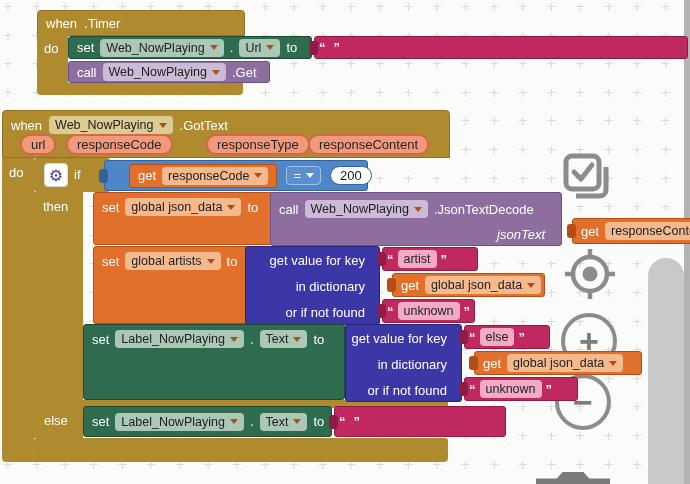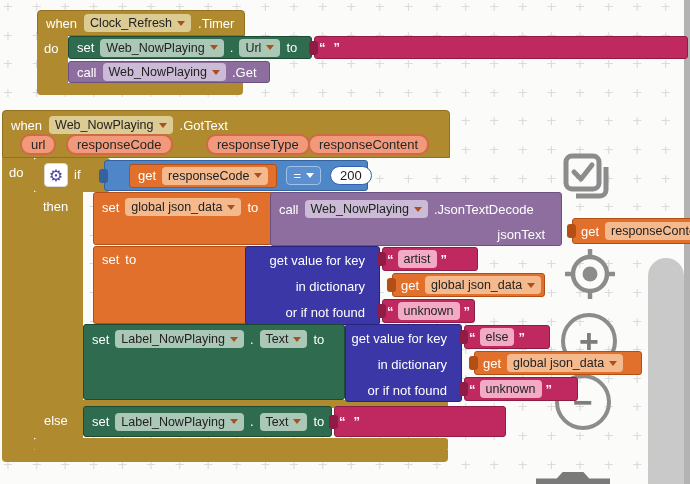--- a/index.html
+++ b/index.html
@@ -499,24 +499,20 @@
     <span>+</span>
   </div>
   <div class="iconbtn" style="left:555px;top:374px;">
     <span>−</span>
   </div>
   <div class="trashlid" style="left:536px;top:472px;width:74px;height:12px;"></div>
 
   <div class="blk gold" style="left:37px;top:10px;width:208px;height:26px;border-radius:4px 4px 0 0;">
     <div class="row" style="gap:7px;">
       <span class="lbl">when</span>
-      <span class="pill p-khaki">
-        <span>Clock_Refresh</span>
-        <span class="dd"></span>
-      </span>
       <span class="lbl">.Timer</span>
     </div>
   </div>
   <div class="blk goldflat" style="left:37px;top:34px;width:31px;height:50px;border-radius:0;"></div>
   <span class="abslbl" style="left:44px;top:41px;">do</span>
   <div class="blk goldflat" style="left:37px;top:83px;width:206px;height:12px;border-radius:0 0 4px 4px;"></div>
 
   <div class="blk green" style="left:68px;top:36px;width:244px;height:23px;">
     <div class="row">
       <span class="lbl">set</span>
@@ -610,38 +606,42 @@
   </div>
   <div class="blk purple" style="left:270px;top:192px;width:292px;height:54px;display:block;">
     <div class="row" style="height:26px;padding-top:3px;">
       <span class="lbl">call</span>
       <span class="pill p-lav">
         <span>Web_NowPlaying</span>
         <span class="dd"></span>
       </span>
       <span class="lbl">.JsonTextDecode</span>
     </div>
-    <div class="dictrow" style="height:24px;padding-right:16px;">
+    <div class="dictrow" style="height:24px;padding-right:16px;font-style:italic;">
       <span>jsonText</span>
     </div>
   </div>
   <div class="blk orange" style="left:562px;top:218px;width:200px;height:26px;">
     <span class="tab t-org"></span>
     <div class="row">
       <span class="lbl">get</span>
       <span class="pill p-org">
         <span>responseContent</span>
         
       </span>
     </div>
   </div>
 
   <div class="blk orange topalign" style="left:83px;top:246px;width:162px;height:78px;">
     <div class="row" style="padding-top:5px;">
       <span class="lbl">set</span>
+      <span class="pill p-org">
+        <span>global artists</span>
+        <span class="dd"></span>
+      </span>
       <span class="lbl">to</span>
     </div>
   </div>
   <div class="blk indigo" style="left:245px;top:246px;width:135px;height:79px;display:block;">
     <div class="dictrow"><span>get value for key</span></div>
     <div class="dictrow"><span>in dictionary</span></div>
     <div class="dictrow"><span>or if not found</span></div>
   </div>
   <div class="blk magenta" style="left:382px;top:247px;width:96px;height:24px;">
     <span class="tab t-mag"></span>

